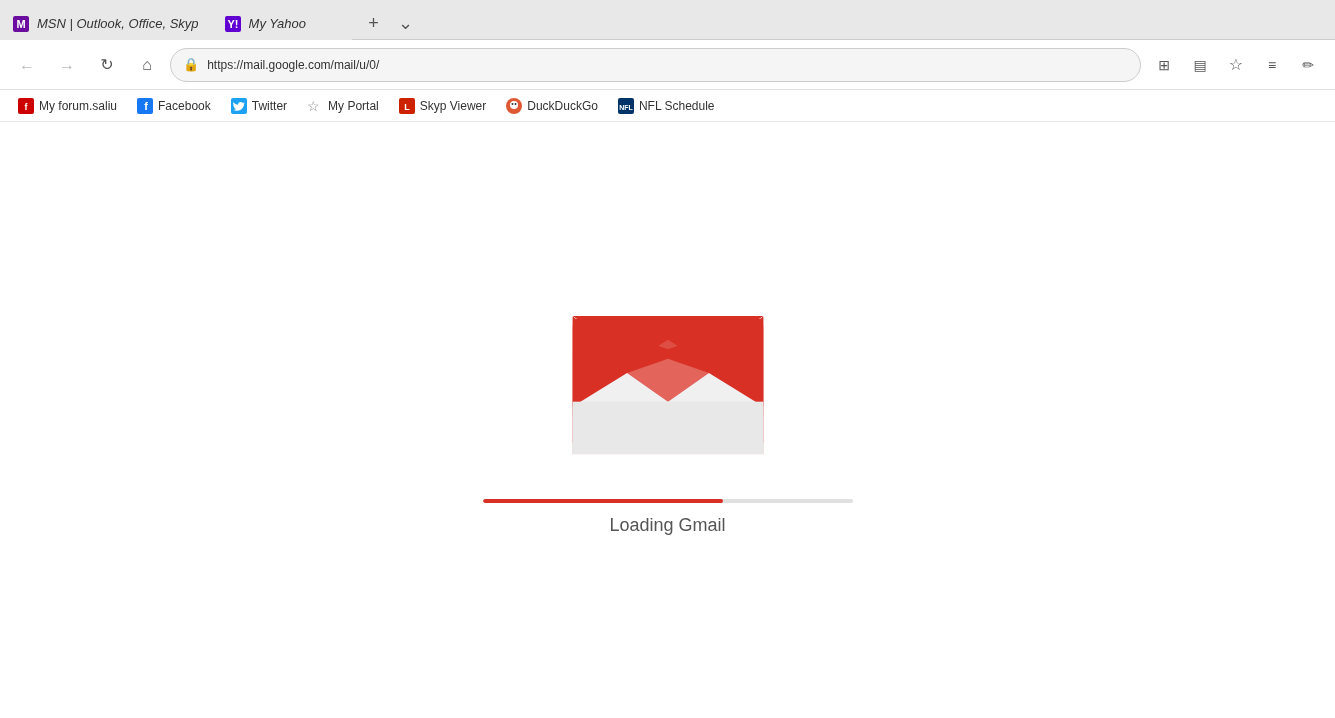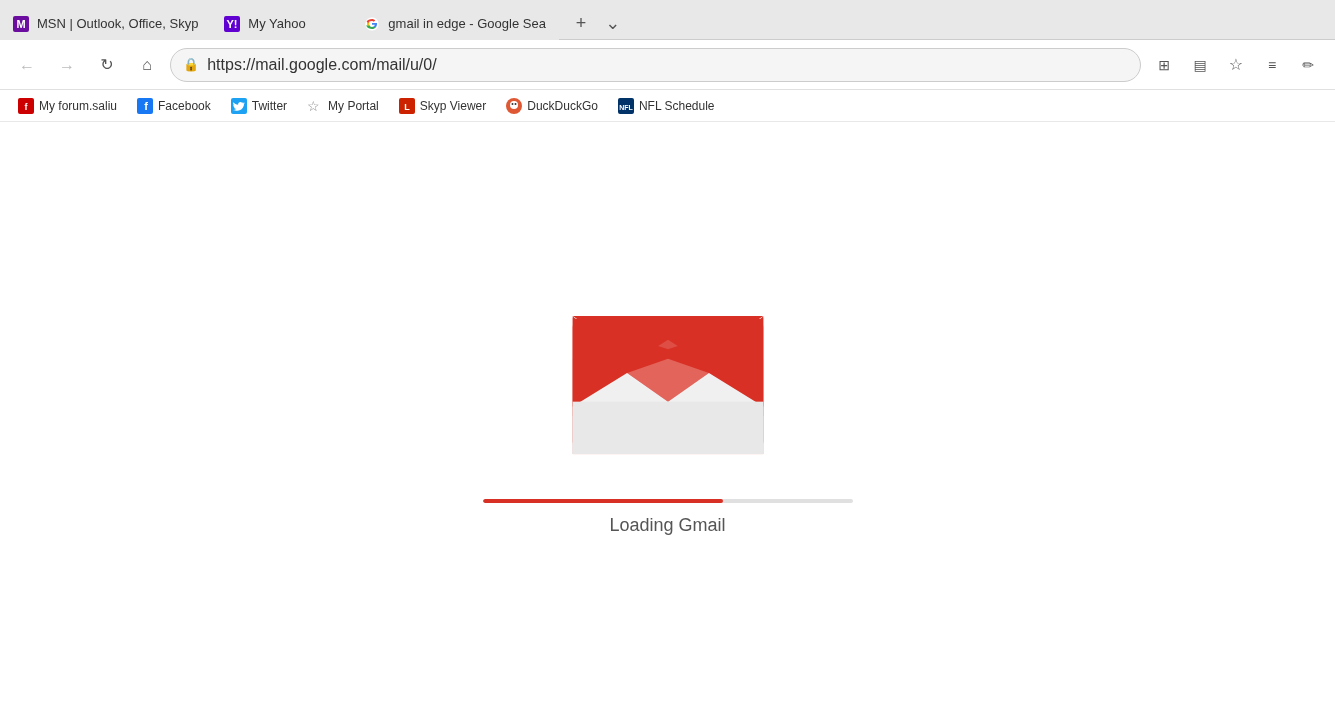--- a/index.html
+++ b/index.html
@@ -40,20 +40,21 @@
     .tab-favicon {
       width: 16px;
       height: 16px;
       flex-shrink: 0;
     }
     .tab-title {
       flex: 1;
       overflow: hidden;
       text-overflow: ellipsis;
       white-space: nowrap;
+      font-style: italic;
     }
     .tab-close {
       width: 16px;
       height: 16px;
       border-radius: 50%;
       display: flex;
       align-items: center;
       justify-content: center;
       font-size: 12px;
       color: #666;
@@ -111,21 +112,21 @@
       border-radius: 20px;
       padding: 0 12px;
       background: #f5f5f5;
       gap: 8px;
     }
     .address-lock {
       font-size: 13px;
       color: #555;
     }
     .address-text {
-      font-size: 16px;
+      font-size: 12px;
       color: #333;
       flex: 1;
     }
     .nav-right {
       display: flex;
       align-items: center;
       gap: 2px;
     }
 
     
@@ -212,32 +213,20 @@
   <div class="tab">
     <span class="tab-favicon">
       <svg width="16" height="16" viewBox="0 0 16 16">
         <rect width="16" height="16" rx="2" fill="#6001d2"></rect>
         <text x="8" y="12" text-anchor="middle" font-size="11" fill="white" font-weight="bold">Y!</text>
       </svg>
     </span>
     <span class="tab-title">My Yahoo</span>
   </div>
 
-  <div class="tab">
-    <span class="tab-favicon">
-      <svg width="16" height="16" viewBox="0 0 16 16">
-        <circle cx="8" cy="8" r="7" fill="#fff" stroke="#e0e0e0" stroke-width="0.5"></circle>
-        <path d="M13 8c0-.3 0-.6-.05-.9H8v1.7h2.8c-.12.65-.5 1.2-1.05 1.57v1.3h1.7C12.45 10.7 13 9.45 13 8z" fill="#4285f4"></path>
-        <path d="M8 13c1.35 0 2.5-.45 3.33-1.22l-1.7-1.3c-.44.3-1 .48-1.63.48-1.25 0-2.3-.84-2.68-1.97H2.57v1.33C3.4 12.13 5.57 13 8 13z" fill="#34a853"></path>
-        <path d="M5.32 9c-.1-.3-.15-.62-.15-.95s.05-.65.15-.95V5.77H3.57C3.2 6.5 3 7.23 3 8s.2 1.5.57 2.23L5.32 9z" fill="#fbbc04"></path>
-        <path d="M8 5.08c.7 0 1.33.24 1.83.71l1.37-1.37C10.5 3.54 9.35 3 8 3 5.57 3 3.4 3.87 2.57 5.77L4.32 7.1C4.7 5.97 5.75 5.08 8 5.08z" fill="#ea4335"></path>
-      </svg>
-    </span>
-    <span class="tab-title">gmail in edge - Google Sea</span>
-  </div>
 
   <div class="tab-actions">
     <div class="tab-action-btn">+</div>
     <div class="tab-action-btn">⌄</div>
   </div>
 </div>
 
 <div class="nav-bar">
   <div class="nav-btn disabled">←</div>
   <div class="nav-btn disabled">→</div>

